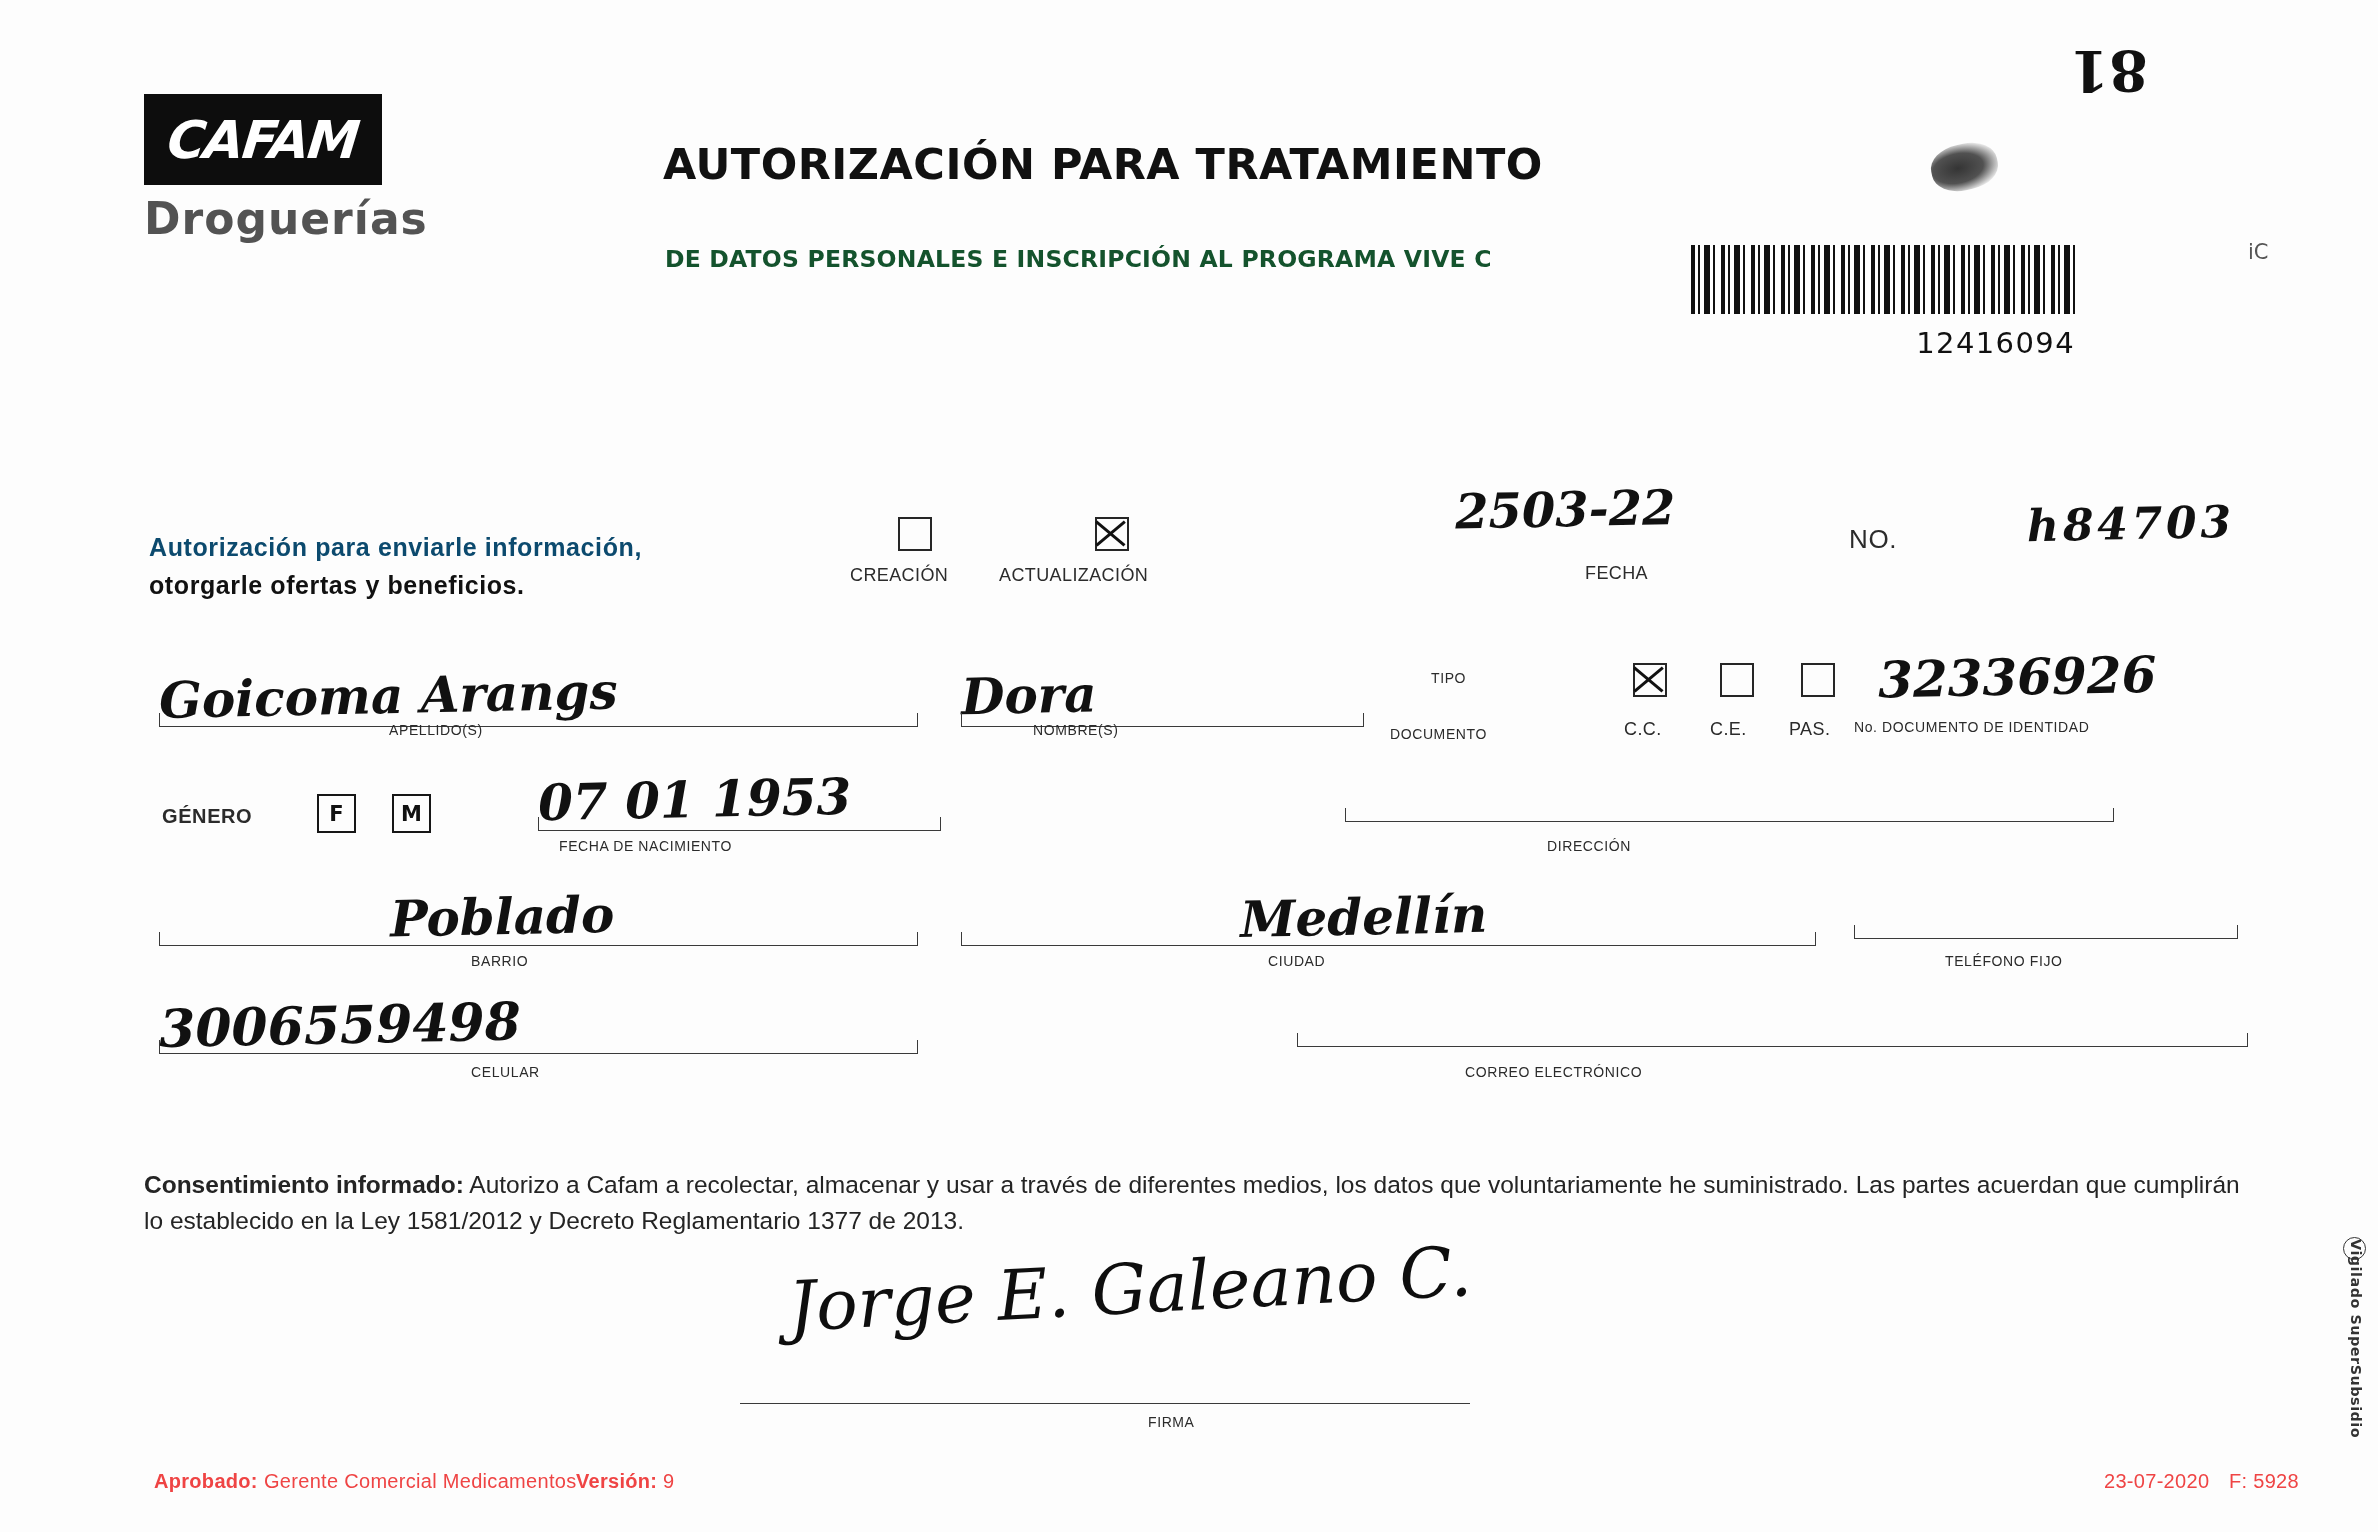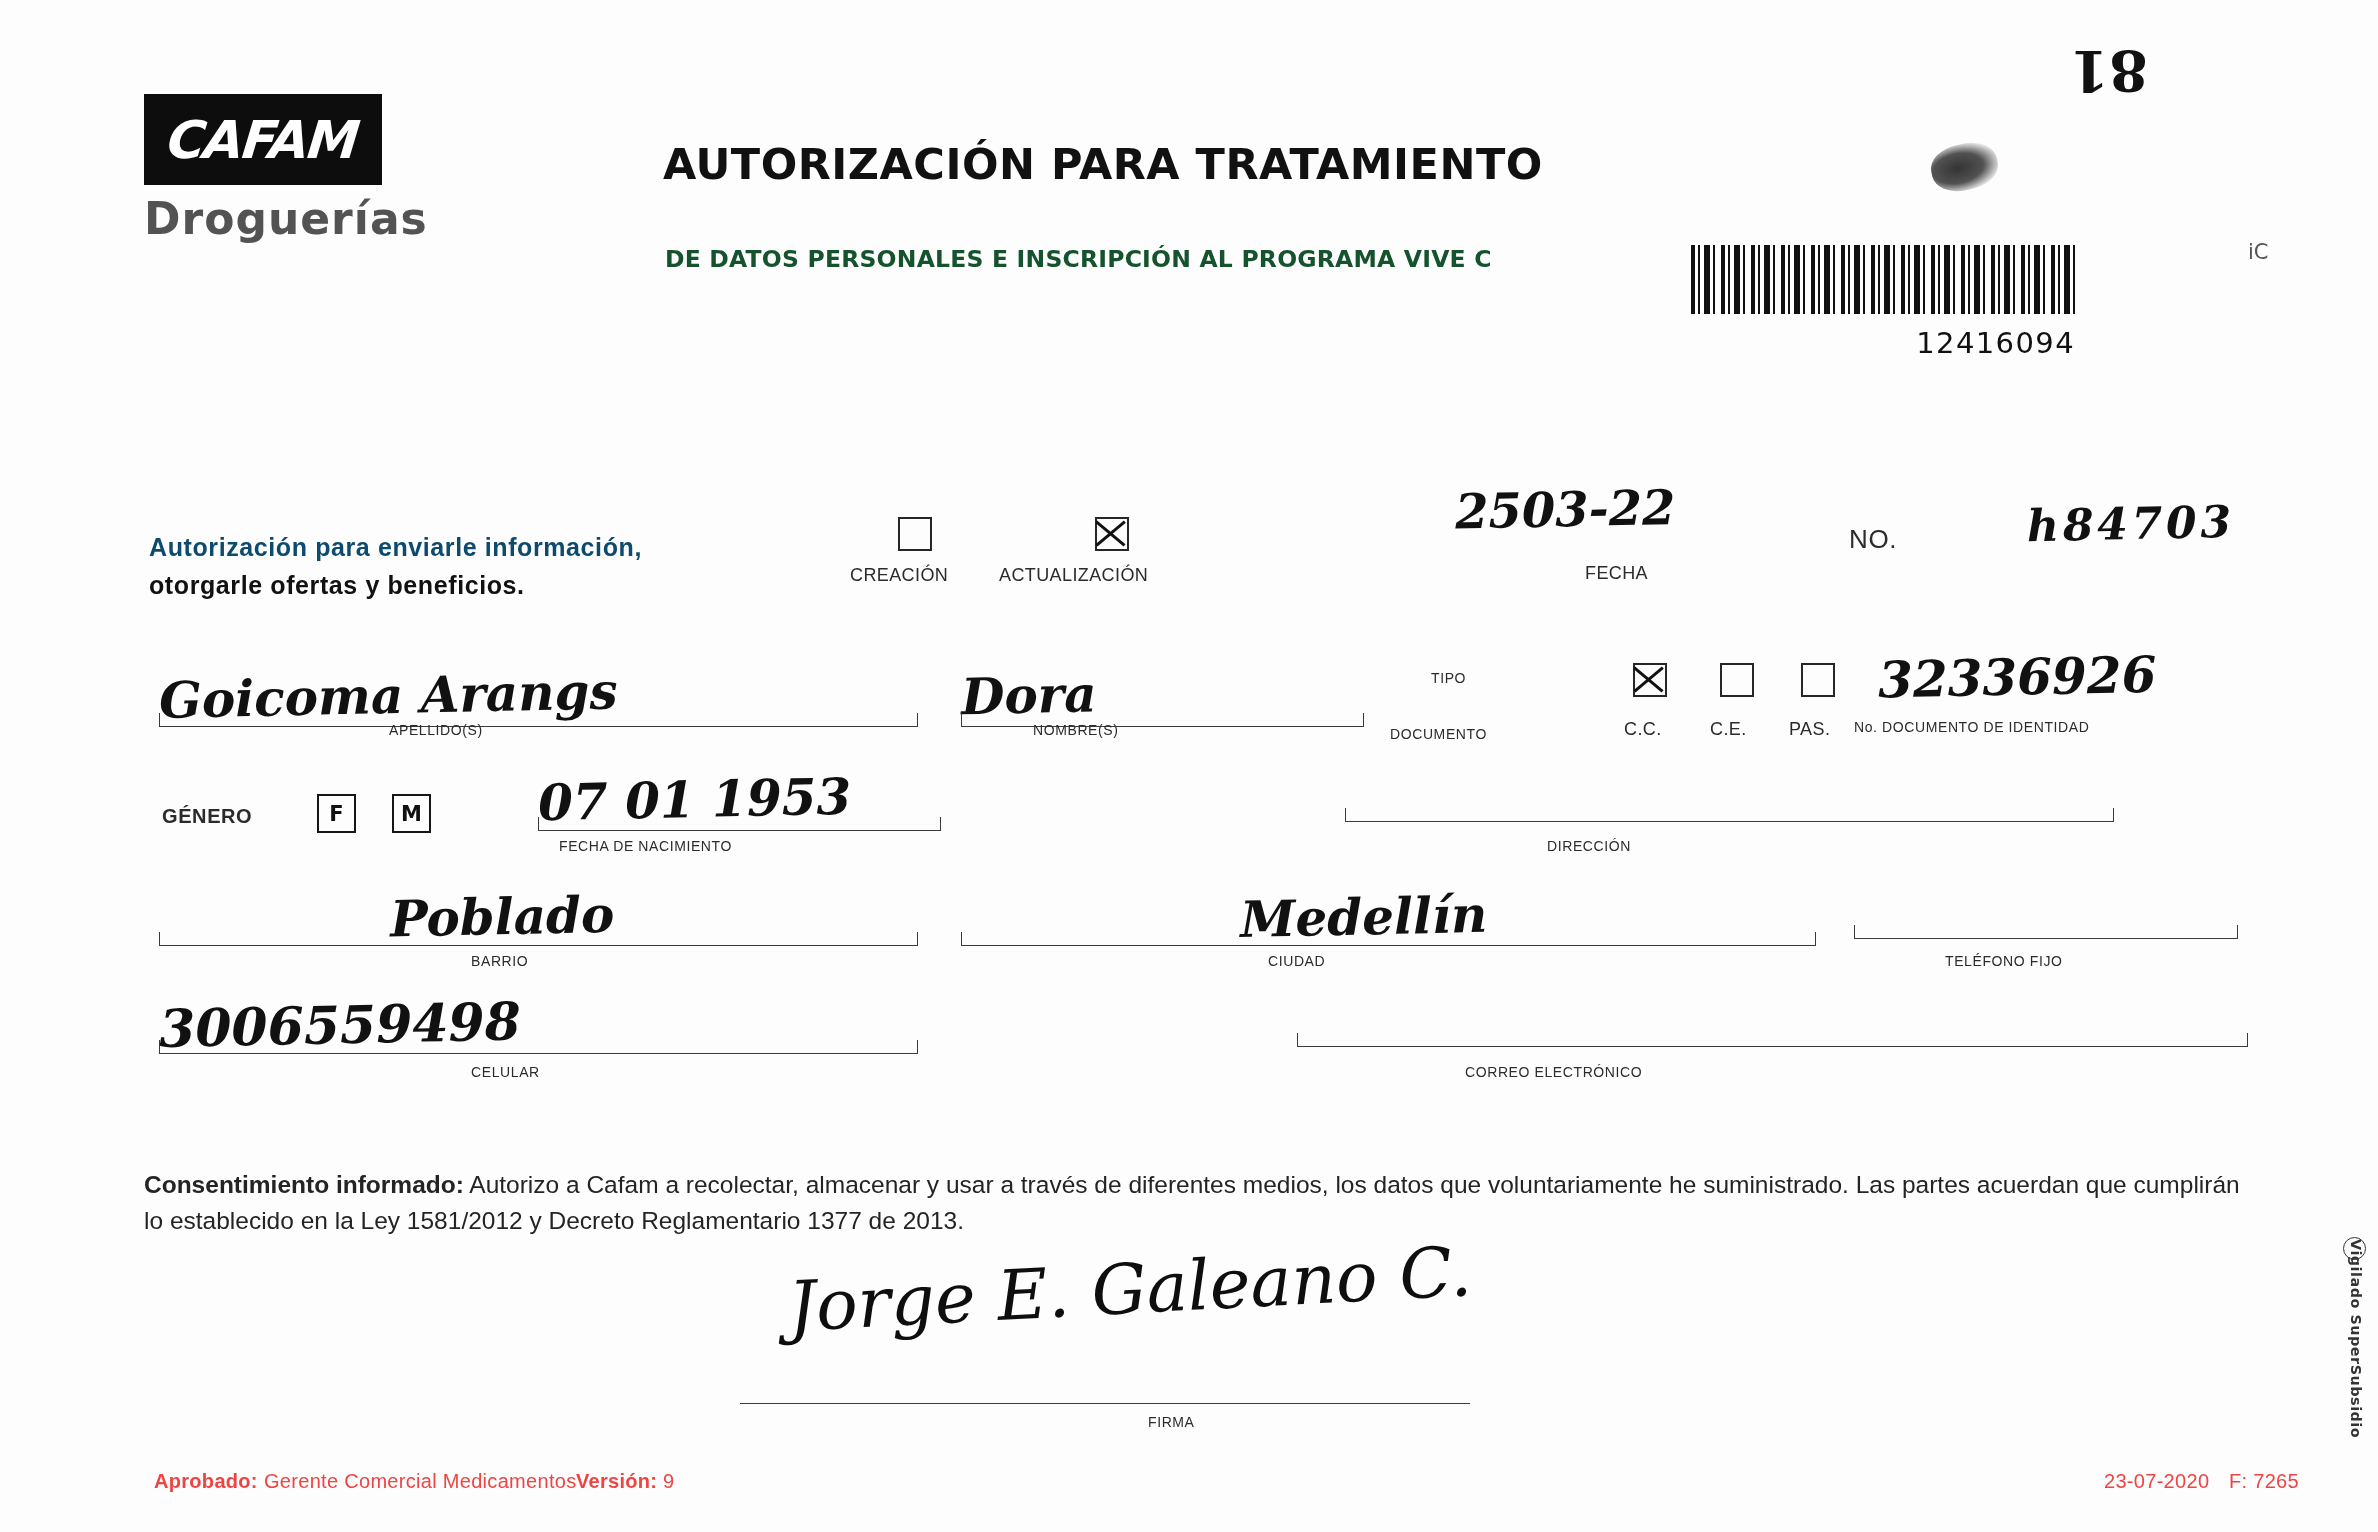--- a/index.html
+++ b/index.html
@@ -413,19 +413,19 @@
   <div class="abs" style="left:740px; top:1403px; width:730px;">
     <div class="line" style="position:relative;"></div>
   </div>
   <div class="abs lbl" style="left:1148px; top:1414px;">FIRMA</div>
 
   <div class="abs footer-txt" style="left:154px; top:1470px; font-weight:bold;">Aprobado:</div>
   <div class="abs footer-txt" style="left:264px; top:1470px;">Gerente Comercial Medicamentos</div>
   <div class="abs footer-txt" style="left:576px; top:1470px; font-weight:bold;">Versión:</div>
   <div class="abs footer-txt" style="left:663px; top:1470px;">9</div>
   <div class="abs footer-txt" style="left:2104px; top:1470px;">23-07-2020</div>
-  <div class="abs footer-txt" style="left:2229px; top:1470px;">F: 7265</div>
+  <div class="abs footer-txt" style="left:2229px; top:1470px;">F: 5928</div>
 
   <div id="side-logo"></div>
   <div id="side-text">Vigilado SuperSubsidio</div>
 
 </div>
 
 
 </body></html>

